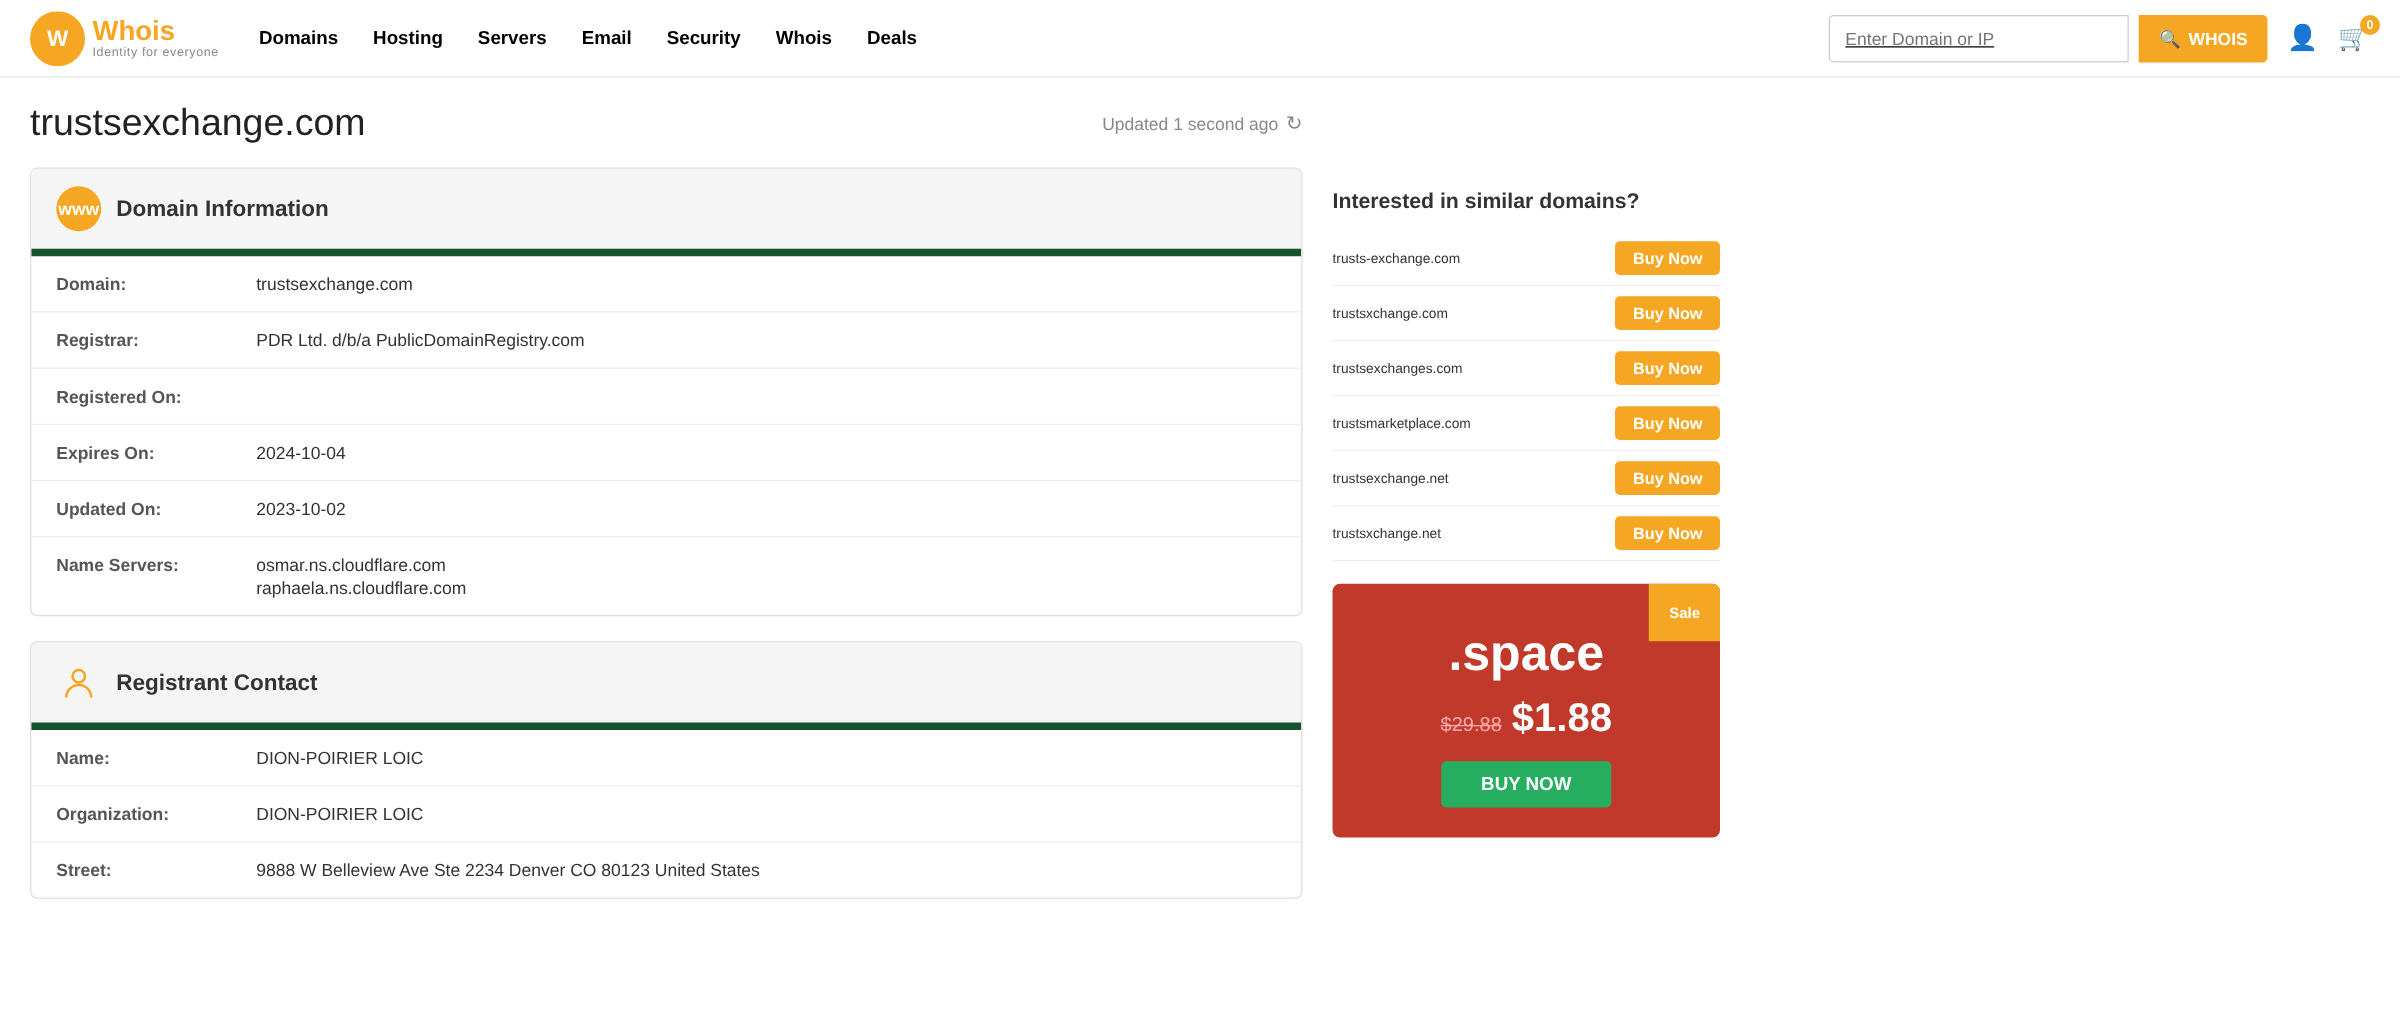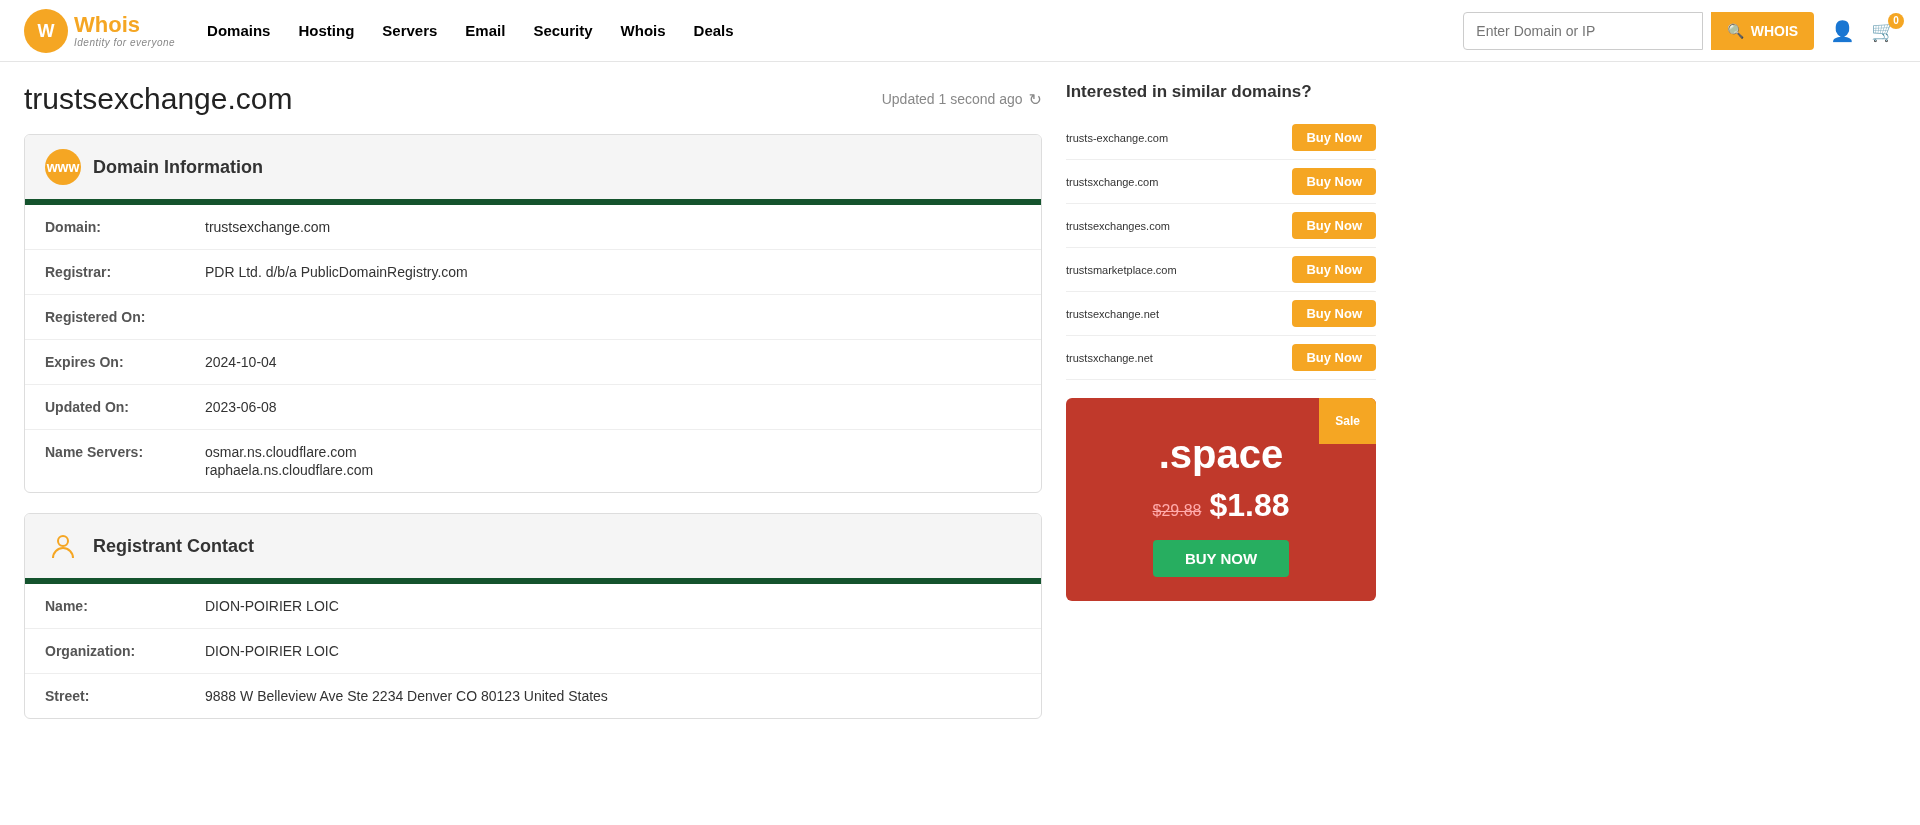--- a/index.html
+++ b/index.html
@@ -32,21 +32,20 @@
     }
     .logo-whois {
       font-size: 22px;
       font-weight: 700;
       color: #f5a623;
     }
     .logo-sub {
       font-size: 10px;
       color: #888;
       letter-spacing: 0.5px;
-      font-style: italic;
     }
     .nav-links {
       display: flex;
       gap: 28px;
       list-style: none;
       flex: 1;
     }
     .nav-links a {
       text-decoration: none;
       color: #000000;
@@ -59,20 +58,21 @@
       gap: 8px;
     }
     .search-input {
       width: 240px;
       height: 38px;
       border: 1px solid #ccc;
       border-radius: 4px 0 0 4px;
       padding: 4px 12px;
       font-size: 14px;
       outline: none;
+      text-decoration: underline;
     }
     .search-btn {
       height: 38px;
       background: #f5a623;
       color: #fff;
       border: none;
       border-radius: 0 4px 4px 0;
       padding: 0 16px;
       font-size: 14px;
       font-weight: 700;
@@ -110,20 +110,21 @@
       justify-content: center;
       font-weight: 700;
     }
 
     
     .main-container {
       display: flex;
       padding: 20px 24px;
       gap: 24px;
       max-width: 1400px;
+      align-items: center;
     }
     .left-panel {
       flex: 1;
       min-width: 0;
     }
     .right-panel {
       width: 310px;
       flex-shrink: 0;
     }
 
@@ -392,21 +393,21 @@
         <span class="card-label">Registered On:</span>
       </div>
 
       <div class="card-row">
         <span class="card-label">Expires On:</span>
         <span class="card-value">2024-10-04</span>
       </div>
 
       <div class="card-row">
         <span class="card-label">Updated On:</span>
-        <span class="card-value">2023-06-08</span>
+        <span class="card-value">2023-10-02</span>
       </div>
 
 
       <div class="card-row">
         <span class="card-label">Name Servers:</span>
         <div class="card-value multiline">
           <span>osmar.ns.cloudflare.com</span>
           <span>raphaela.ns.cloudflare.com</span>
         </div>
       </div>

